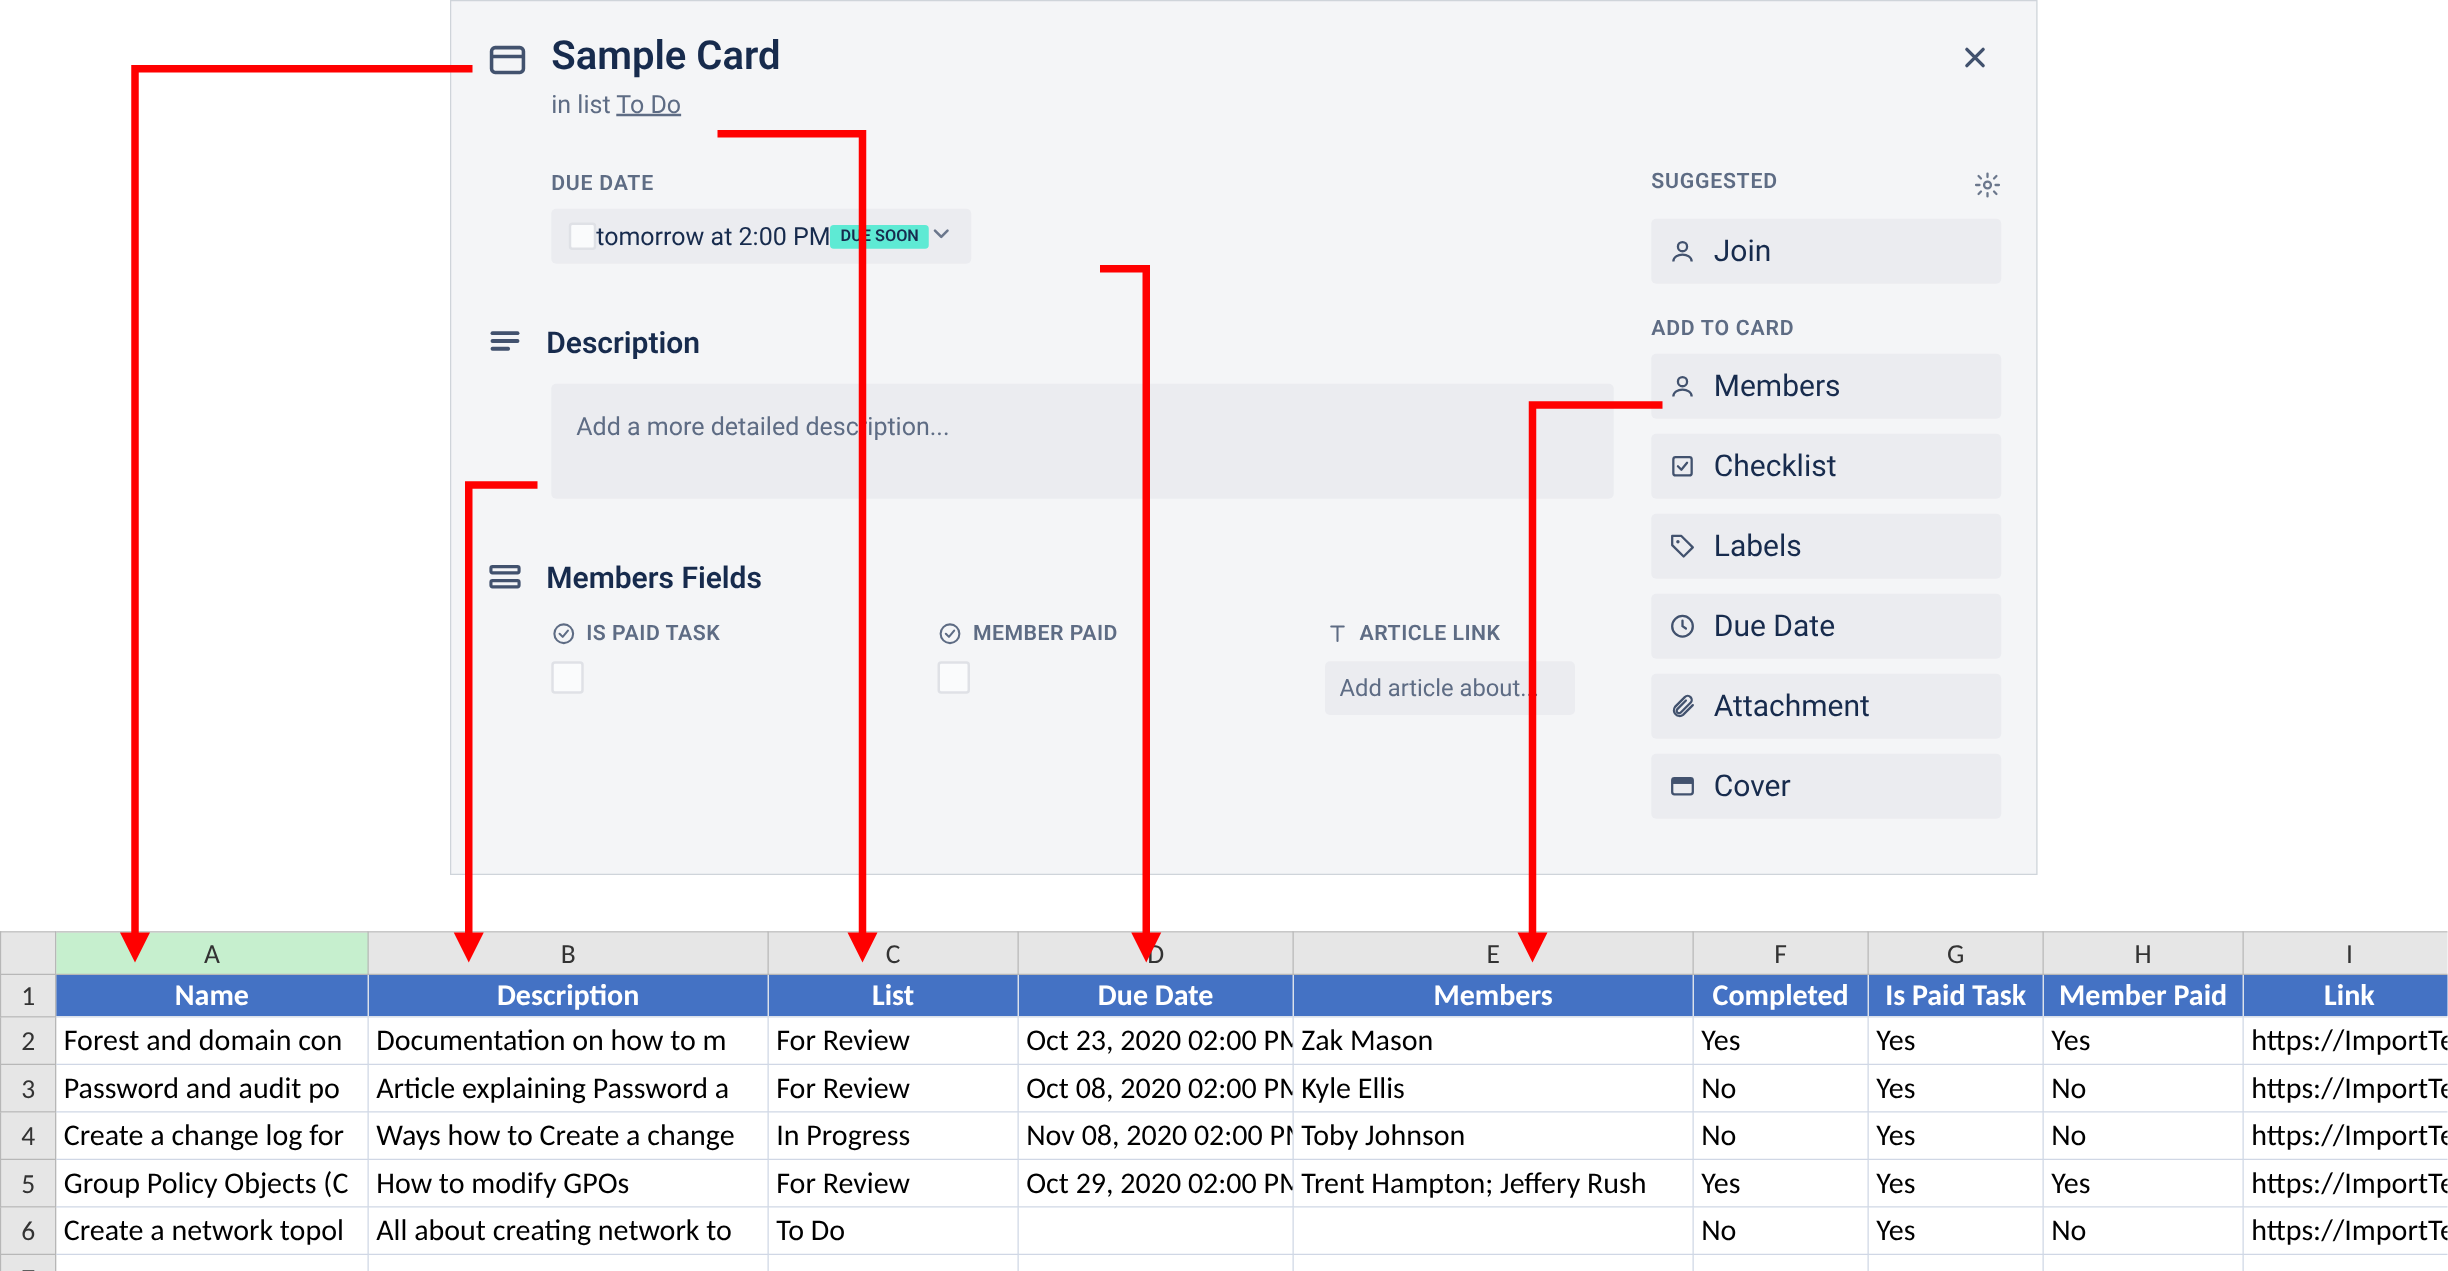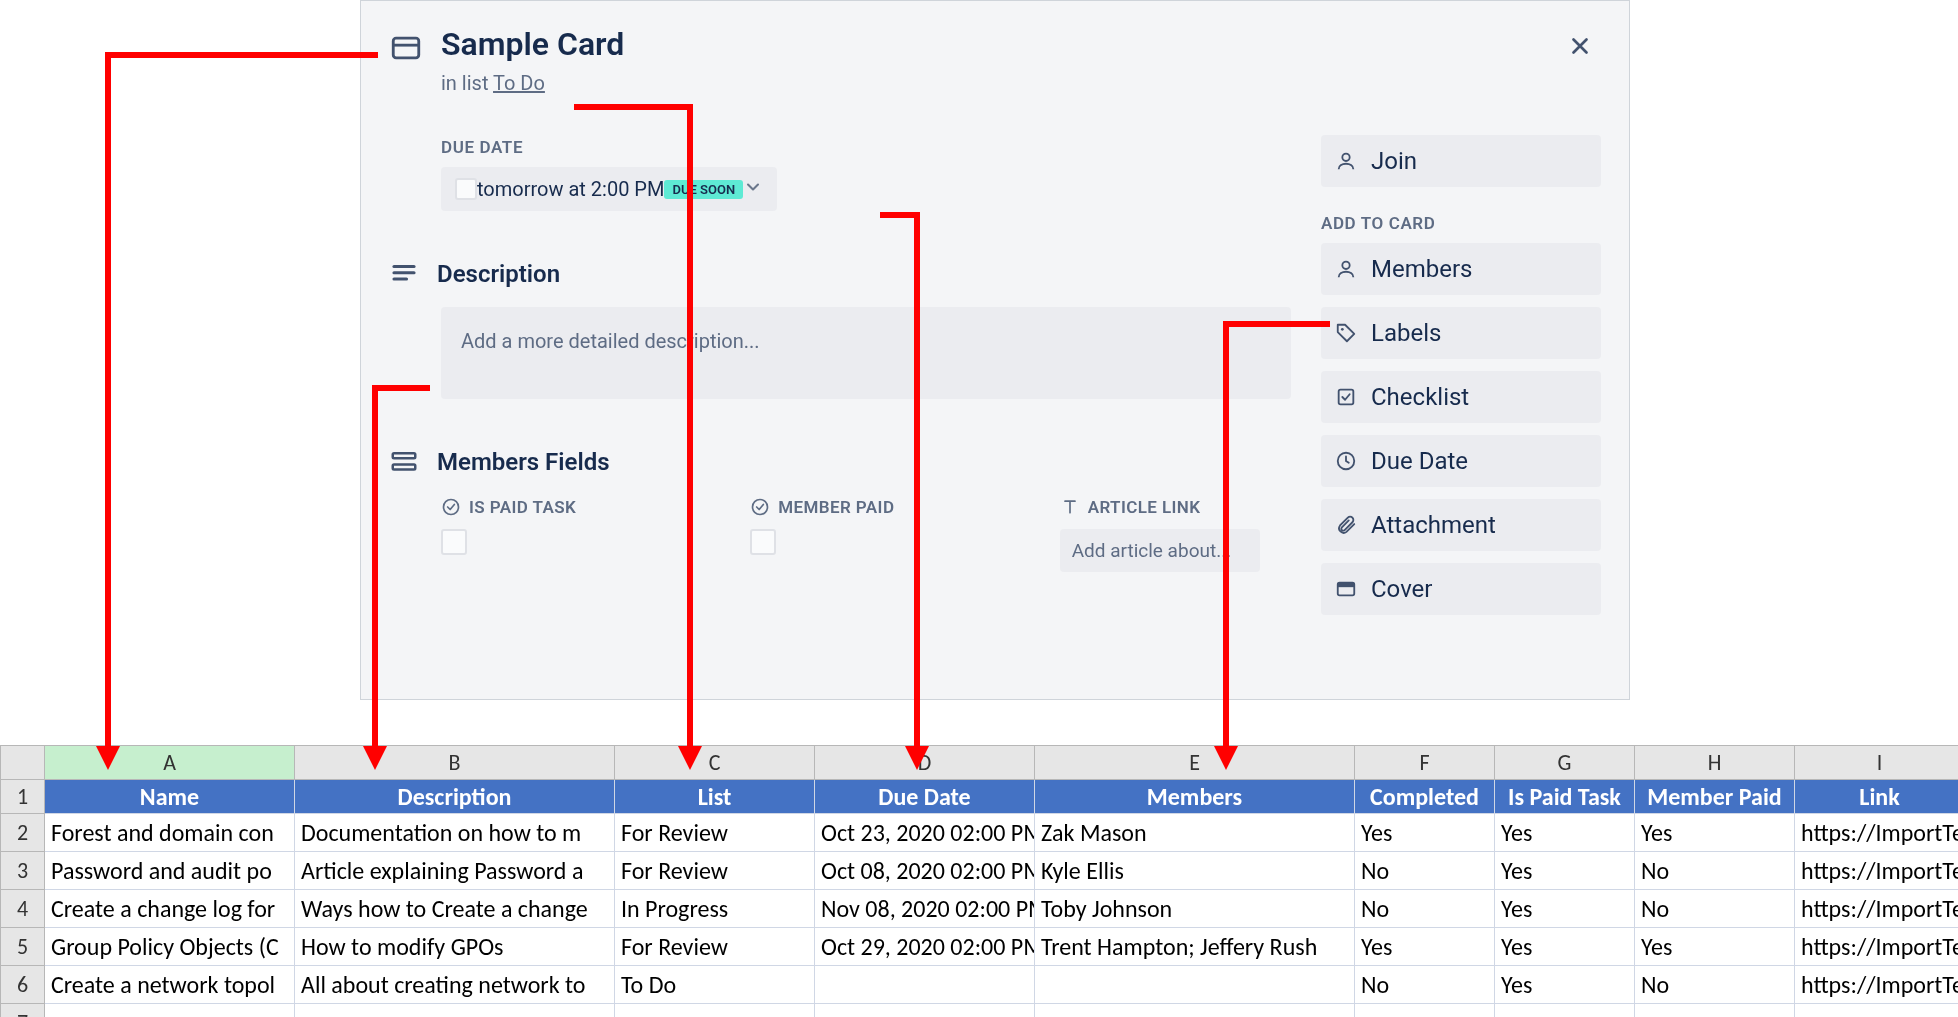--- a/index.html
+++ b/index.html
@@ -309,51 +309,60 @@
             </svg>
           <span>ARTICLE LINK</span>
         </div>
         <div class="cf-input">Add article about...</div>
       </div>
     </div>
   </div>
 
   <div class="card-side">
     <div class="side-group">
+      <div class="side-head-row">
+        <div class="section-label">SUGGESTED</div>
+        <div class="side-gear">
+          <svg viewBox="0 0 24 24">
+              <circle cx="12" cy="12" r="3" stroke="currentColor" stroke-width="2" fill="none"></circle>
+              <path d="M12 2v3M12 19v3M4.2 4.2l2.1 2.1M17.7 17.7l2.1 2.1M2 12h3M19 12h3M4.2 19.8l2.1-2.1M17.7 6.3l2.1-2.1" stroke="currentColor" stroke-width="2" stroke-linecap="round"></path>
+            </svg>
+        </div>
+      </div>
       <div class="side-btn">
         <svg viewBox="0 0 24 24">
             <circle cx="12" cy="8" r="4" stroke="currentColor" stroke-width="2" fill="none"></circle>
             <path d="M4 21c0-4 4-6 8-6s8 2 8 6" stroke="currentColor" stroke-width="2" fill="none"></path>
           </svg>
         <span>Join</span>
       </div>
     </div>
 
     <div class="side-group">
       <div class="section-label">ADD TO CARD</div>
       <div class="side-btn">
         <svg viewBox="0 0 24 24">
             <circle cx="12" cy="8" r="4" stroke="currentColor" stroke-width="2" fill="none"></circle>
             <path d="M4 21c0-4 4-6 8-6s8 2 8 6" stroke="currentColor" stroke-width="2" fill="none"></path>
           </svg>
         <span>Members</span>
       </div>
       <div class="side-btn">
         <svg viewBox="0 0 24 24">
+            <rect x="4" y="4" width="16" height="16" rx="2" stroke="currentColor" stroke-width="2" fill="none"></rect>
+            <path d="M8 12l3 3 5-6" stroke="currentColor" stroke-width="2" fill="none" stroke-linecap="round" stroke-linejoin="round"></path>
+          </svg>
+        <span>Checklist</span>
+      </div>
+      <div class="side-btn">
+        <svg viewBox="0 0 24 24">
             <path d="M3 3h8l10 10-8 8L3 11V3z" stroke="currentColor" stroke-width="2" fill="none" stroke-linejoin="round"></path>
             <circle cx="8" cy="8" r="1.5" fill="currentColor"></circle>
           </svg>
         <span>Labels</span>
-      </div>
-      <div class="side-btn">
-        <svg viewBox="0 0 24 24">
-            <rect x="4" y="4" width="16" height="16" rx="2" stroke="currentColor" stroke-width="2" fill="none"></rect>
-            <path d="M8 12l3 3 5-6" stroke="currentColor" stroke-width="2" fill="none" stroke-linecap="round" stroke-linejoin="round"></path>
-          </svg>
-        <span>Checklist</span>
       </div>
       <div class="side-btn">
         <svg viewBox="0 0 24 24">
             <circle cx="12" cy="12" r="9" stroke="currentColor" stroke-width="2" fill="none"></circle>
             <path d="M12 7v5l3 2" stroke="currentColor" stroke-width="2" fill="none" stroke-linecap="round"></path>
           </svg>
         <span>Due Date</span>
       </div>
       <div class="side-btn">
         <svg viewBox="0 0 24 24">

